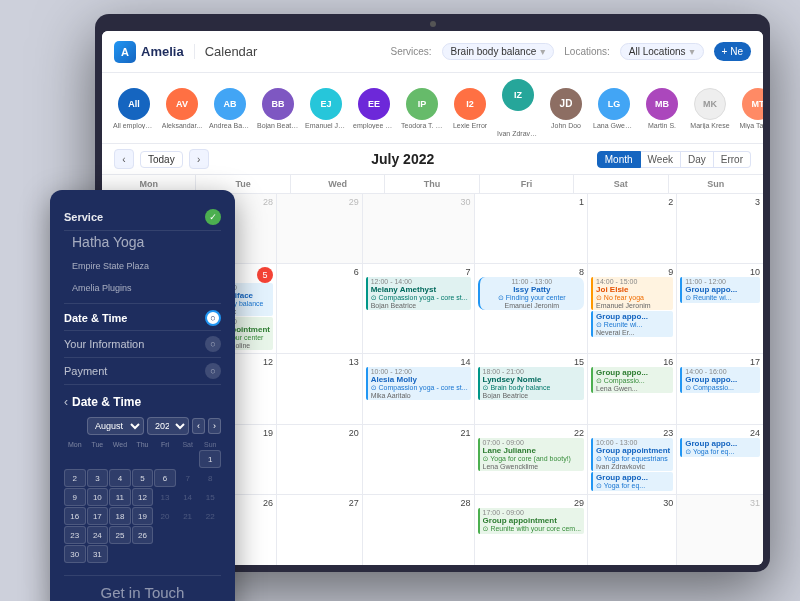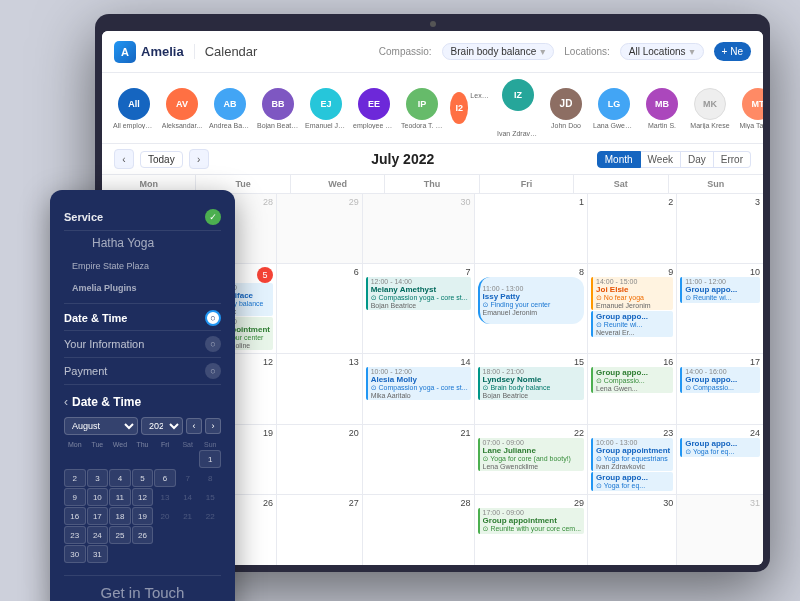--- a/index.html
+++ b/index.html
@@ -23,21 +23,21 @@
 
     <div style="width:100%;height:calc(100% - 10px);background:#f5f6fa;border-radius:6px;overflow:hidden;display:flex;flex-direction:column;">
 
       <div style="background:white;height:42px;display:flex;align-items:center;padding:0 12px;border-bottom:1px solid #e8eaf0;gap:10px;flex-shrink:0;">
         <div style="display:flex;align-items:center;gap:5px;">
           <div style="width:22px;height:22px;background:linear-gradient(135deg,#2196F3,#1565C0);border-radius:5px;display:flex;align-items:center;justify-content:center;color:white;font-size:11px;font-weight:bold;">A</div>
           <span style="font-weight:700;font-size:13px;color:#1e2d5e;">Amelia</span>
         </div>
         <span style="font-size:13px;color:#444;font-weight:500;border-left:1px solid #e8eaf0;padding-left:10px;">Calendar</span>
         <div style="flex:1;"></div>
-        <span style="font-size:10px;color:#888;">Compassio:</span>
+        <span style="font-size:10px;color:#888;">Services:</span>
         <div style="background:#f0f4ff;border:1px solid #dde3f5;border-radius:12px;padding:2px 8px;font-size:10px;color:#333;display:flex;align-items:center;gap:4px;">
           <span>Brain body balance</span>
           <span style="color:#aaa;">▾</span>
         </div>
         <span style="font-size:10px;color:#888;">Locations:</span>
         <div style="background:#f0f4ff;border:1px solid #dde3f5;border-radius:12px;padding:2px 8px;font-size:10px;color:#333;display:flex;align-items:center;gap:4px;">
           <span>All Locations</span>
           <span style="color:#aaa;">▾</span>
         </div>
         <button style="background:#1565C0;color:white;border:none;border-radius:12px;padding:4px 8px;font-size:10px;cursor:pointer;">+ Ne</button>
@@ -65,21 +65,21 @@
           <span style="font-size:7px;color:#666;text-align:center;max-width:42px;overflow:hidden;text-overflow:ellipsis;white-space:nowrap;">Emanuel Jer...</span>
         </div>
         <div style="display:flex;flex-direction:column;align-items:center;gap:2px;min-width:40px;">
           <div style="width:32px;height:32px;border-radius:50%;background:#6d28d9;display:flex;align-items:center;justify-content:center;font-size:9px;font-weight:700;color:white;">EE</div>
           <span style="font-size:7px;color:#666;text-align:center;max-width:42px;overflow:hidden;text-overflow:ellipsis;white-space:nowrap;">employee e...</span>
         </div>
         <div style="display:flex;flex-direction:column;align-items:center;gap:2px;min-width:40px;">
           <div style="width:32px;height:32px;border-radius:50%;background:#66BB6A;display:flex;align-items:center;justify-content:center;font-size:9px;font-weight:700;color:white;">IP</div>
           <span style="font-size:7px;color:#666;text-align:center;max-width:42px;overflow:hidden;text-overflow:ellipsis;white-space:nowrap;">Teodora T. Emily Eme</span>
         </div>
-        <div style="display:flex;flex-direction:row;align-items:flex-start;gap:2px;min-width:40px;">
+        <div style="display:flex;flex-direction:column;align-items:center;gap:2px;min-width:40px;">
           <div style="width:32px;height:32px;border-radius:50%;background:#FF7043;display:flex;align-items:center;justify-content:center;font-size:9px;font-weight:700;color:white;">I2</div>
           <span style="font-size:7px;color:#666;text-align:center;max-width:42px;overflow:hidden;text-overflow:ellipsis;white-space:nowrap;">Lexie Error</span>
         </div>
         <div style="display:flex;flex-direction:column;align-items:center;gap:19px;min-width:40px;">
           <div style="width:32px;height:32px;border-radius:50%;background:#26A69A;display:flex;align-items:center;justify-content:center;font-size:9px;font-weight:700;color:white;">IZ</div>
           <span style="font-size:7px;color:#666;text-align:center;max-width:42px;overflow:hidden;text-overflow:ellipsis;white-space:nowrap;">Ivan Zdravk...</span>
         </div>
         <div style="display:flex;flex-direction:column;align-items:center;gap:2px;min-width:40px;">
           <div style="width:32px;height:32px;border-radius:50%;background:#8D6E63;display:flex;align-items:center;justify-content:center;font-size:10px;font-weight:700;color:white;">JD</div>
           <span style="font-size:7px;color:#666;text-align:center;max-width:42px;overflow:hidden;text-overflow:ellipsis;white-space:nowrap;">John Doo</span>
@@ -180,21 +180,21 @@
             <div style="font-size:9px;color:#444;text-align:right;">7</div>
             <div style="background:#e0f2f1;border-left:2px solid #009688;border-radius:2px;padding:1px 3px;overflow:hidden;">
               <div style="font-size:7px;color:#888;">12:00 - 14:00</div>
               <div style="font-size:8px;font-weight:600;color:#00695c;white-space:nowrap;overflow:hidden;text-overflow:ellipsis;">Melany Amethyst</div>
               <div style="font-size:7px;color:#00796b;white-space:nowrap;overflow:hidden;text-overflow:ellipsis;">⊙ Compassion yoga - core st...</div>
               <div style="font-size:7px;color:#666;white-space:nowrap;overflow:hidden;text-overflow:ellipsis;">Bojan Beatrice</div>
             </div>
           </div>
           <div style="border-right:1px solid #e8eaf0;border-bottom:1px solid #e8eaf0;padding:3px;background:white;">
             <div style="font-size:9px;color:#444;text-align:right;">8</div>
-            <div style="background:#e3f2fd;border-left:2px solid #2196F3;border-radius:12px;padding:8px 3px;overflow:hidden;">
+            <div style="background:#e3f2fd;border-left:2px solid #2196F3;border-radius:7px;padding:1px 3px;overflow:hidden;text-align:center;">
               <div style="font-size:7px;color:#888;">11:00 - 13:00</div>
               <div style="font-size:8px;font-weight:600;color:#1565C0;white-space:nowrap;overflow:hidden;text-overflow:ellipsis;">Issy Patty</div>
               <div style="font-size:7px;color:#1976D2;white-space:nowrap;overflow:hidden;text-overflow:ellipsis;">⊙ Finding your center</div>
               <div style="font-size:7px;color:#666;white-space:nowrap;overflow:hidden;text-overflow:ellipsis;">Emanuel Jeronim</div>
             </div>
           </div>
           <div style="border-right:1px solid #e8eaf0;border-bottom:1px solid #e8eaf0;padding:3px;background:white;">
             <div style="font-size:9px;color:#444;text-align:right;">9</div>
             <div style="background:#fff3e0;border-left:2px solid #ff9800;border-radius:2px;padding:1px 3px;margin-bottom:1px;overflow:hidden;">
               <div style="font-size:7px;color:#888;">14:00 - 15:00</div>
@@ -334,23 +334,23 @@
       </div>
     </div>
   </div>
 
   <div style="position:absolute;left:50px;top:190px;width:185px;background:#1e2d5e;border-radius:12px;padding:14px;z-index:100;box-shadow:0 8px 30px rgba(0,0,0,0.4);color:white;">
 
     <div style="display:flex;align-items:center;justify-content:space-between;padding:5px 0;border-bottom:1px solid rgba(255,255,255,0.1);">
       <span style="font-size:11px;color:rgba(255,255,255,0.9);font-weight:600;">Service</span>
       <div style="width:16px;height:16px;border-radius:50%;background:#4caf50;display:flex;align-items:center;justify-content:center;font-size:9px;color:white;">✓</div>
     </div>
-    <div style="padding:2px 0 2px 8px;"><span style="font-size:12px;color:rgba(255,255,255,0.6);margin-left:20px;">Hatha Yoga</span></div>
+    <div style="padding:2px 0 2px 8px;"><span style="font-size:14px;color:rgba(255,255,255,0.6);">Hatha Yoga</span></div>
     <div style="padding:2px 0 2px 8px;"><span style="font-size:9px;color:rgba(255,255,255,0.6);">Empire State Plaza</span></div>
-    <div style="padding:2px 0 8px 8px;border-bottom:1px solid rgba(255,255,255,0.1);font-weight:bold;"><span style="font-size:9px;color:rgba(255,255,255,0.6);">Amelia Plugins</span></div>
+    <div style="padding:2px 0 8px 8px;border-bottom:1px solid rgba(255,255,255,0.1);"><span style="font-size:9px;color:rgba(255,255,255,0.6);">Amelia Plugins</span></div>
 
     <div style="display:flex;align-items:center;justify-content:space-between;padding:6px 0 4px;border-bottom:1px solid rgba(255,255,255,0.1);">
       <span style="font-size:11px;color:white;font-weight:600;">Date &amp; Time</span>
       <div style="width:16px;height:16px;border-radius:50%;background:white;display:flex;align-items:center;justify-content:center;font-size:9px;color:#1e2d5e;border:2px solid #2196F3;">○</div>
     </div>
 
     <div style="display:flex;align-items:center;justify-content:space-between;padding:5px 0;border-bottom:1px solid rgba(255,255,255,0.1);">
       <span style="font-size:11px;color:rgba(255,255,255,0.7);">Your Information</span>
       <div style="width:16px;height:16px;border-radius:50%;background:rgba(255,255,255,0.15);display:flex;align-items:center;justify-content:center;font-size:9px;color:rgba(255,255,255,0.5);">○</div>
     </div>
@@ -359,21 +359,21 @@
       <span style="font-size:11px;color:rgba(255,255,255,0.7);">Payment</span>
       <div style="width:16px;height:16px;border-radius:50%;background:rgba(255,255,255,0.15);display:flex;align-items:center;justify-content:center;font-size:9px;color:rgba(255,255,255,0.5);">○</div>
     </div>
 
     <div style="display:flex;align-items:center;gap:4px;margin-top:10px;margin-bottom:8px;">
       <span style="cursor:pointer;color:rgba(255,255,255,0.7);font-size:12px;">‹</span>
       <span style="font-size:12px;font-weight:600;color:white;flex:1;">Date &amp; Time</span>
     </div>
 
     <div style="display:flex;gap:3px;margin-bottom:6px;align-items:center;">
-      <select style="background:rgba(255,255,255,0.1);border:1px solid rgba(255,255,255,0.2);color:white;border-radius:4px;padding:2px 3px;font-size:9px;cursor:pointer;flex:1;">
+      <select style="background:rgba(255,255,255,0.1);border:1px solid rgba(255,255,255,0.2);color:white;border-radius:4px;padding:2px 3px;font-size:9px;cursor:pointer;flex:1;margin-left:23px;">
         <option>August</option>
       </select>
       <select style="background:rgba(255,255,255,0.1);border:1px solid rgba(255,255,255,0.2);color:white;border-radius:4px;padding:2px 3px;font-size:9px;cursor:pointer;width:42px;">
         <option>2021</option>
       </select>
       <button style="background:rgba(255,255,255,0.1);border:1px solid rgba(255,255,255,0.2);color:white;border-radius:3px;width:16px;height:16px;cursor:pointer;font-size:9px;display:flex;align-items:center;justify-content:center;padding:0;">‹</button>
       <button style="background:rgba(255,255,255,0.1);border:1px solid rgba(255,255,255,0.2);color:white;border-radius:3px;width:16px;height:16px;cursor:pointer;font-size:9px;display:flex;align-items:center;justify-content:center;padding:0;">›</button>
     </div>
 
     <div>

